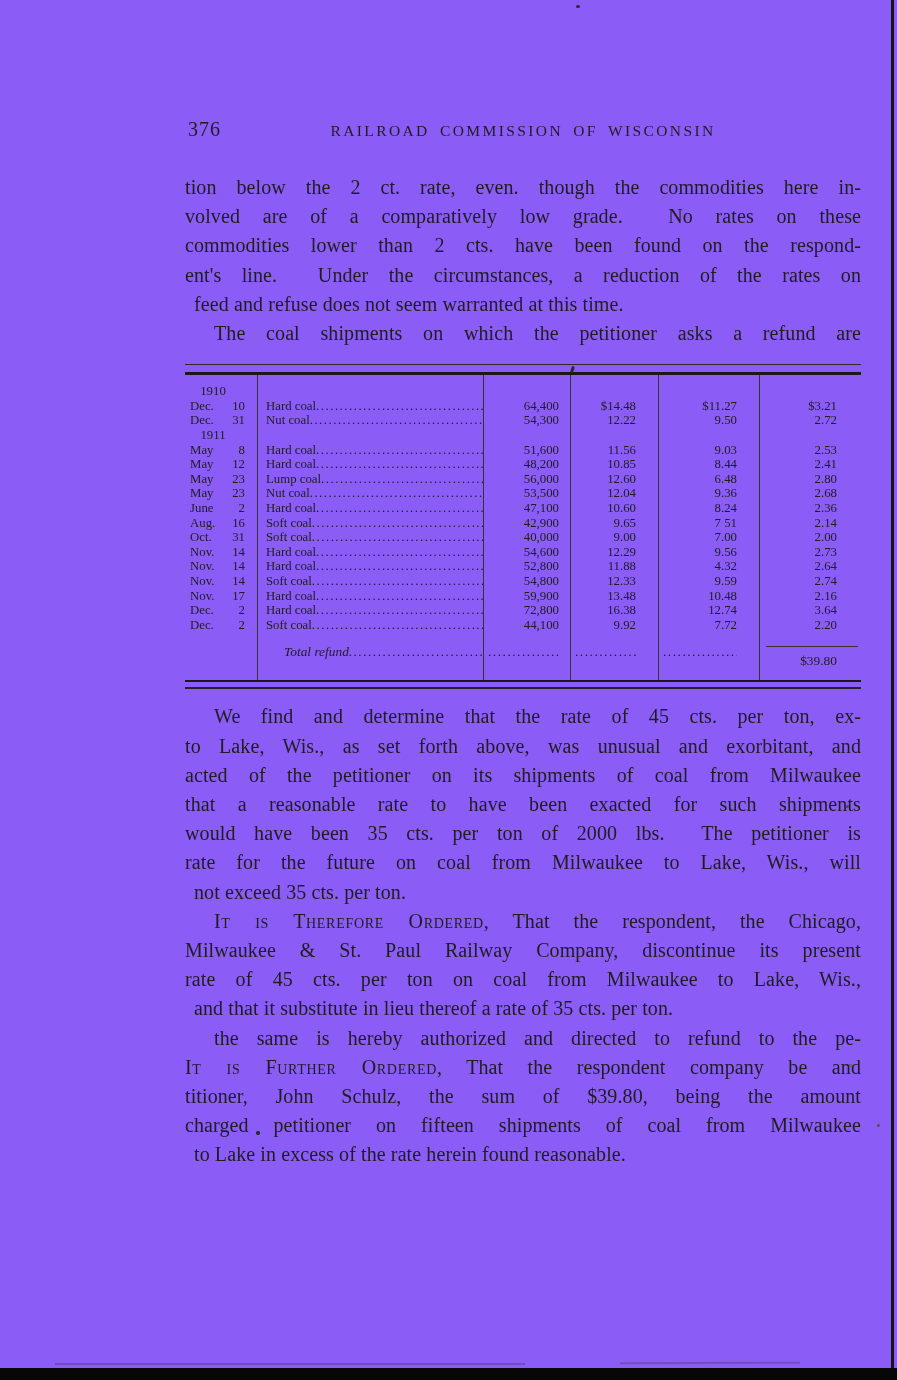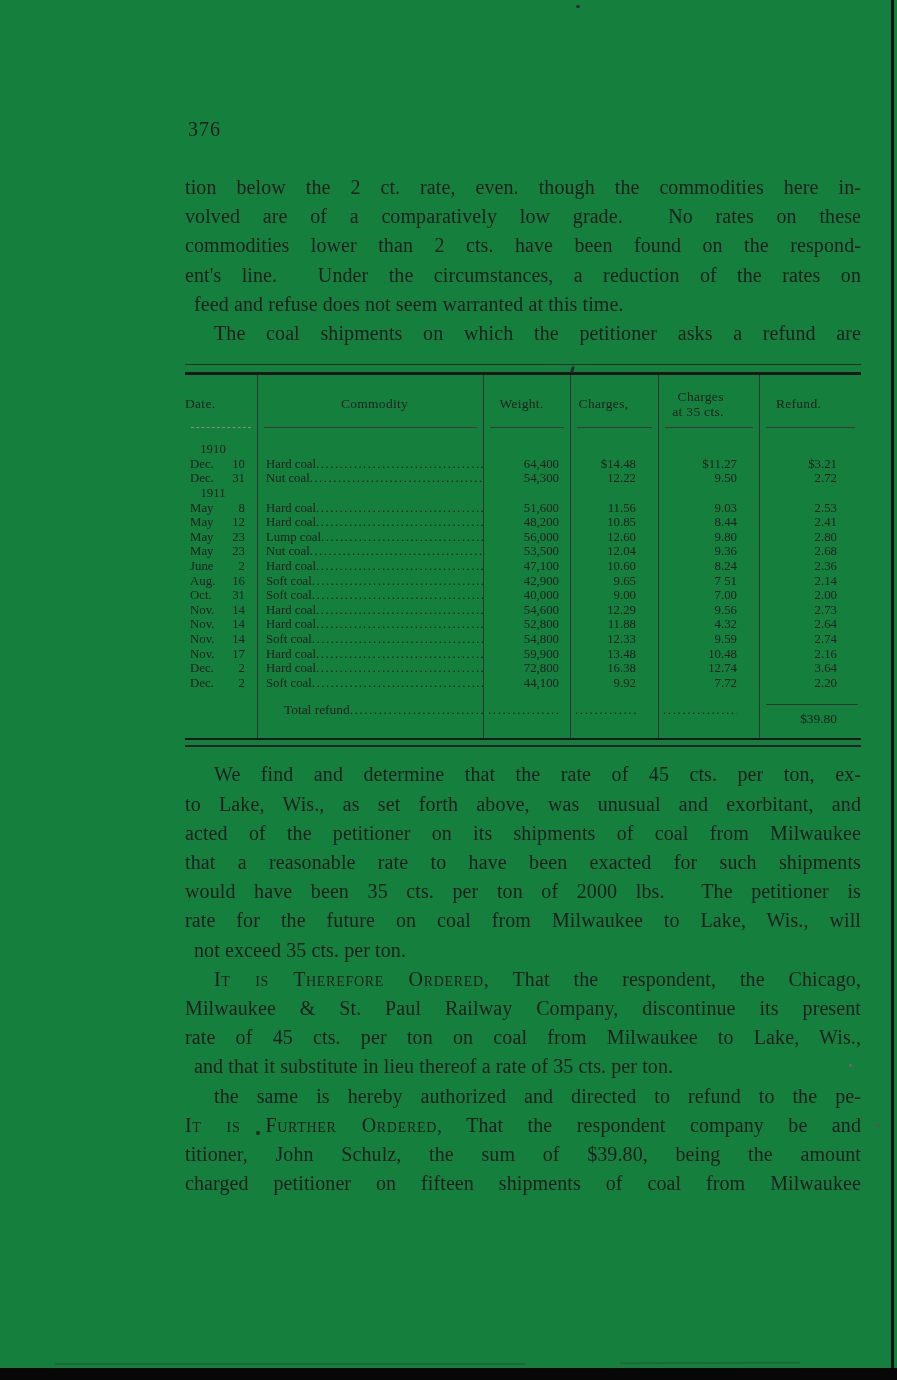--- a/index.html
+++ b/index.html
@@ -1,16 +1,16 @@
 <!DOCTYPE html>
 <html><head>
 <meta charset="utf-8">
 <style>
   html,body{margin:0;padding:0;background:#fcfcfa;}
-  .page{position:relative;width:897px;height:1380px;background:#15803d;overflow:hidden;
+  .page{position:relative;width:897px;height:1380px;background:#8b5cf6;overflow:hidden;
         font-family:"Liberation Serif","DejaVu Serif",serif;color:#1e1e1e;}
   .content{position:absolute;left:185px;top:0;width:676px;}
 
   
   .running-head{position:relative;margin-top:118px;height:28px;}
   .pageno{position:absolute;left:3px;top:0;font-size:20px;letter-spacing:1px;}
   .rtitle{display:block;text-align:center;font-size:15.5px;letter-spacing:2.4px;word-spacing:4px;padding-top:4px;}
 
   
   .para{margin:0;}
@@ -51,21 +51,21 @@
   .ldr{flex:1;overflow:hidden;white-space:nowrap;}
   .ldr::after{content:"....................................................................";letter-spacing:1.5px;}
   .c.weight{text-align:right;padding-right:11px;}
   .c.charges{text-align:right;padding-right:22px;}
   .c.c35{text-align:right;padding-right:22px;}
   .c.refund{text-align:right;padding-right:24px;}
 
   .gap2{height:11px;}
   .total-row{height:30px;}
   .total-row .c{font-size:13.4px;line-height:18px;}
-  .total-row .commodity{padding-left:26px;}
+  .total-row .commodity{padding-left:26px;font-style:italic;}
   .total-row .dots{display:block;overflow:hidden;white-space:nowrap;text-align:left;padding-left:4px;}
   .total-row .dots::after{content:"....................................";letter-spacing:1.5px;}
   .total-row .refund{position:relative;padding-top:9px;}
   .total-row .refund::before{content:"";position:absolute;top:3px;left:6px;right:3px;border-top:1.3px solid #333;}
   .gap3{height:7px;}
 
   
   .edge-line{position:absolute;top:0;right:3px;width:2.6px;height:1368px;background:#151515;}
   .bottom-bar{position:absolute;left:0;bottom:0;width:897px;height:12px;background:#070707;}
   .smudge{position:absolute;background:rgba(45,45,45,0.28);}
@@ -80,45 +80,37 @@
   .sp6{left:849px;top:1064px;width:2.5px;height:2.5px;background:#666;}
 </style>
 </head>
 <body>
 
 <div class="page">
   <div class="content">
 
     <div class="running-head">
       <span class="pageno">376</span>
+      <span class="rtitle">RAILROAD COMMISSION OF WISCONSIN</span>
     </div>
 
     <div class="para p1 noindent">
         <div class="line">tion below the 2 ct. rate, even. though the commodities here in-</div>
         <div class="line">volved are of a comparatively low grade.  No rates on these</div>
         <div class="line">commodities lower than 2 cts. have been found on the respond-</div>
         <div class="line">ent's line.  Under the circumstances, a reduction of the rates on</div>
         <div class="line end">feed and refuse does not seem warranted at this time.</div>
       </div>
     <div class="para indent">
         <div class="line">The coal shipments on which the petitioner asks a refund are</div>
       </div>
 
     <div class="tablewrap">
       <div class="rule-top"></div>
 
-      <div class="trow thead">
-        <div class="c date">Date.</div>
-        <div class="c commodity">Commodity</div>
-        <div class="c weight">Weight.</div>
-        <div class="c charges">Charges,</div>
-        <div class="c c35">Charges
-at 35 cts.</div>
-        <div class="c refund">Refund.</div>
-      </div>
 
       <div class="trow gap1">
         <div class="c date"></div>
           <div class="c commodity"></div>
           <div class="c weight"></div>
         <div class="c charges"></div>
           <div class="c c35"></div>
           <div class="c refund"></div>
       </div>
 
@@ -199,21 +191,21 @@
             <div class="c date">
               <span class="mo">May</span>
               <span class="dy">23</span>
             </div>
             <div class="c commodity">
               <span class="cname">Lump coal</span>
               <span class="ldr"></span>
             </div>
             <div class="c weight">56,000</div>
             <div class="c charges">12.60</div>
-            <div class="c c35">9.80</div>
+            <div class="c c35">6.48</div>
             <div class="c refund">2.80</div>
           </div>
           <div class="trow brow">
             <div class="c date">
               <span class="mo">May</span>
               <span class="dy">23</span>
             </div>
             <div class="c commodity">
               <span class="cname">Nut coal</span>
               <span class="ldr"></span>
@@ -403,20 +395,21 @@
         <div class="line"><span class="sc">It is Therefore Ordered</span><span>, That the respondent, the Chicago,</span></div>
         <div class="line">Milwaukee &amp; St. Paul Railway Company, discontinue its present</div>
         <div class="line">rate of 45 cts. per ton on coal from Milwaukee to Lake, Wis.,</div>
         <div class="line end">and that it substitute in lieu thereof a rate of 35 cts. per ton.</div>
       </div>
     <div class="para indent">
         <div class="line">the same is hereby authorized and directed to refund to the pe-</div>
         <div class="line"><span class="sc">It is Further Ordered</span><span>, That the respondent company be and</span></div>
         <div class="line">titioner, John Schulz, the sum of $39.80, being the amount</div>
         <div class="line">charged petitioner on fifteen shipments of coal from Milwaukee</div>
+        <div class="line end">to Lake in excess of the rate herein found reasonable.</div>
       </div>
   </div>
 
   <div class="edge-line"></div>
   <div class="smudge sm1"></div>
   <div class="smudge sm2"></div>
   <div class="bottom-bar"></div>
   <div class="speck sp1"></div>
   <div class="speck sp2"></div>
   <div class="speck sp3"></div>

